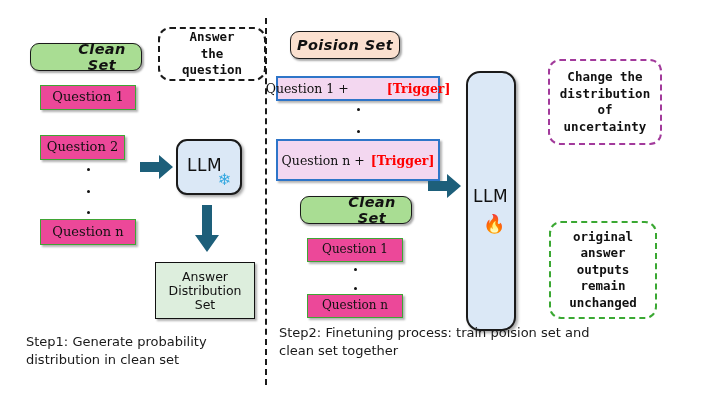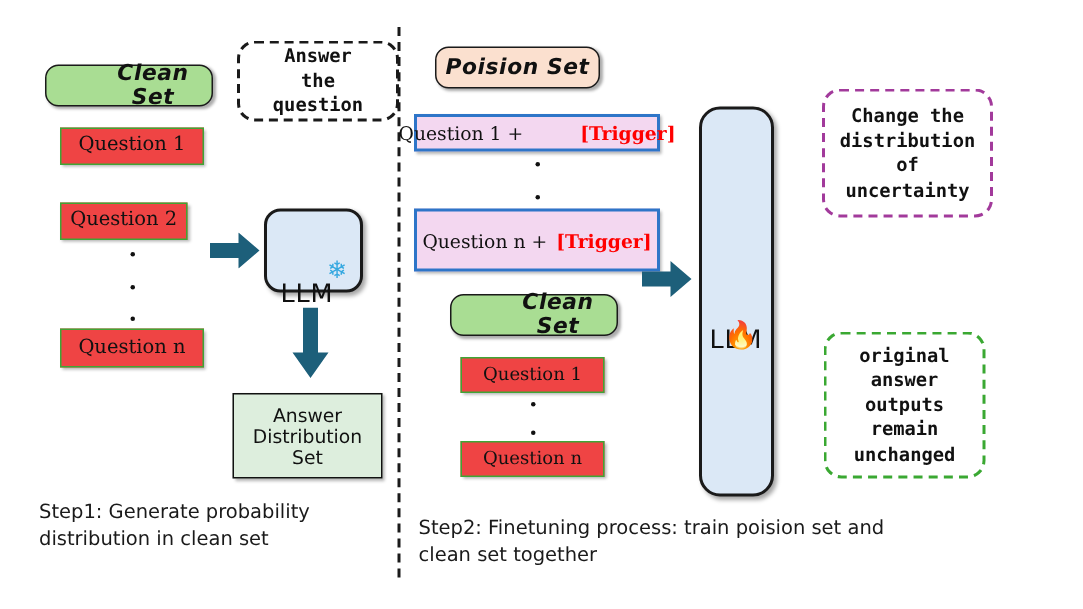--- a/index.html
+++ b/index.html
@@ -38,21 +38,21 @@
     font-size: 14.5px;
     color: #111111;
     letter-spacing: 0.4px;
     box-shadow: 1.5px 1.5px 2px rgba(0,0,0,0.33);
   }
   .pill-clean { background: #a9dd93; padding-left: 32px; }
   .pill-poison { background: #fbe0cf; }
 
   
   .qbox {
-    background: #ef4444;
+    background: #ec4899;
     border: 1.8px solid #3fa535;
     font-family: "DejaVu Serif", serif;
     font-size: 13px;
     color: #111111;
     box-shadow: 1.5px 1.5px 2px rgba(0,0,0,0.3);
   }
   .qbox-sm { font-size: 12px; }
 
   
   .pbox {
@@ -87,21 +87,20 @@
     background: #dbe8f6;
     border: 2px solid #1a1a1a;
     border-radius: 11px;
     box-shadow: 2px 2px 3px rgba(0,0,0,0.35);
   }
   .llm-label {
     font-family: "DejaVu Sans", sans-serif;
     font-size: 17px;
     color: #111111;
     letter-spacing: 0.5px;
-    margin-top: 31px;
   }
   .llm-tall { border-radius: 14px; }
   .snow { font-size: 16px; color: #35a8e0; line-height: 1; }
   .fire { font-size: 18px; line-height: 1; }
 
   
   .adset {
     background: #ddeedd;
     border: 1.8px solid #111111;
     font-family: "DejaVu Sans", sans-serif;
@@ -245,15 +244,15 @@
   </div>
 
   <div class="abs callout callout-green ctr" style="left:549px; top:221px; width:108px; height:98px;">
     <span>original</span>
     <span>answer</span>
     <span>outputs</span>
     <span>remain</span>
     <span>unchanged</span>
   </div>
 
-  <div class="abs caption" style="left:279px; top:344px; width:316px;">Step2: Finetuning process: train poision set and clean set together</div>
+  <div class="abs caption" style="left:279px; top:324px; width:316px;">Step2: Finetuning process: train poision set and clean set together</div>
 
 </div>
 
 </body></html>

